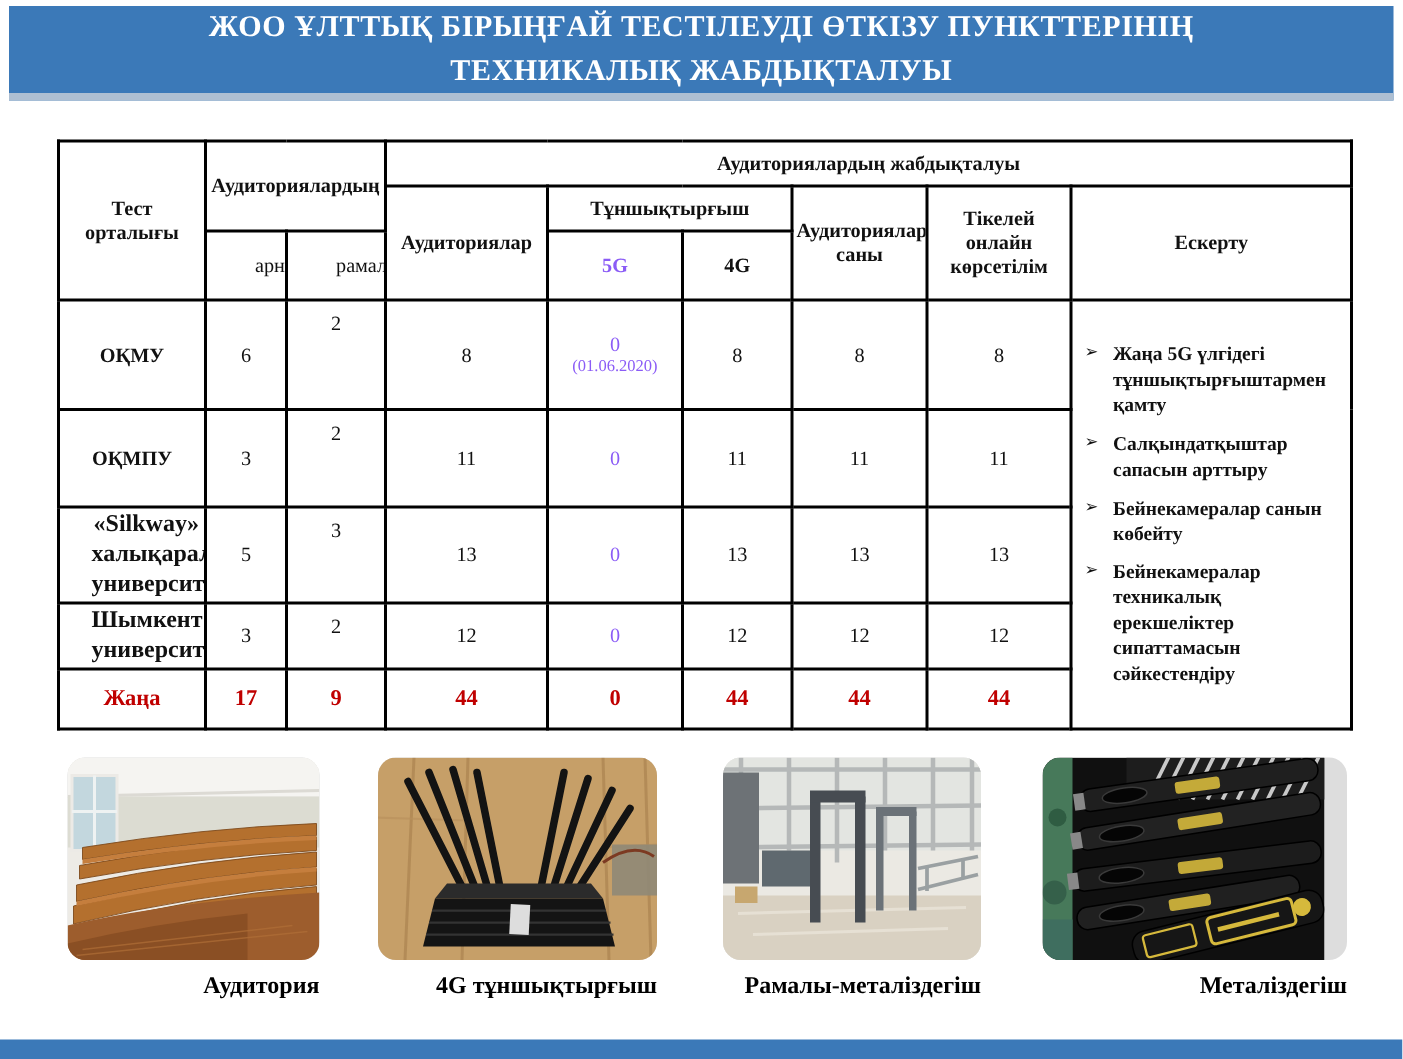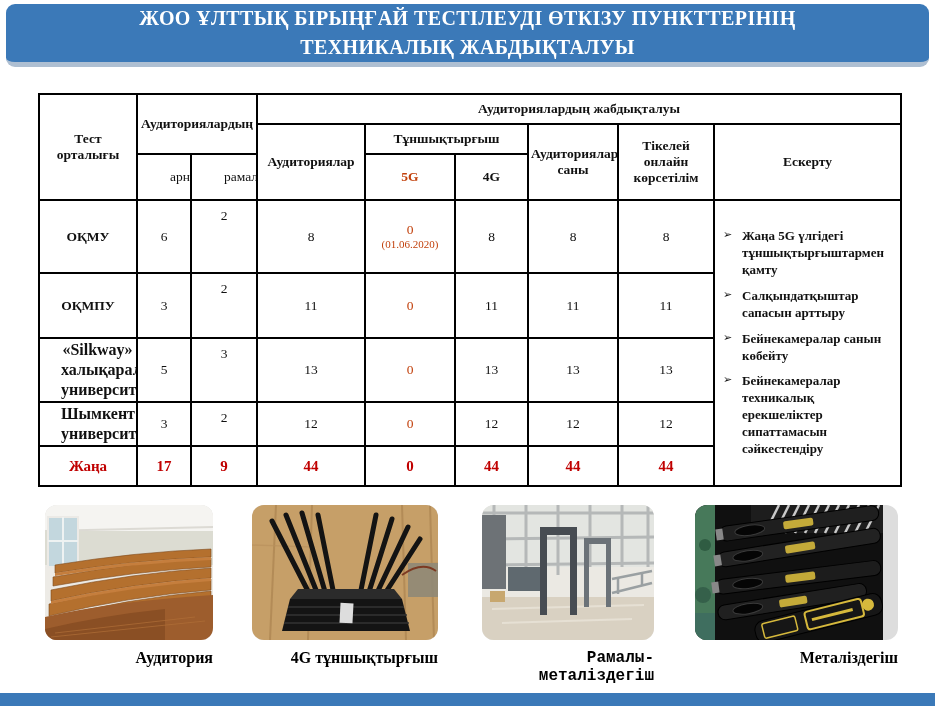--- a/index.html
+++ b/index.html
@@ -5,38 +5,38 @@
   * { margin:0; padding:0; box-sizing:border-box; }
   html,body { width:935px; height:706px; }
   body {
     position:relative; background:#ffffff; overflow:hidden;
     font-family:"Liberation Serif", serif; color:#111;
   }
   
   .slide-header {
     position:absolute; left:6px; top:4px; width:923px; height:63px;
     background:#3b79b8; border-bottom:5px solid #aebfd2;
-    display:flex; flex-direction:column; justify-content:center; align-items:center;border-radius:9px;
+    display:flex; flex-direction:column; justify-content:center; align-items:center;
   }
   .slide-header .t {
     color:#ffffff; font-weight:bold; font-size:20px; line-height:29px;
     letter-spacing:.4px; text-align:center; white-space:nowrap;
   }
   
   .tbl-wrap { position:absolute; left:38px; top:93px; }
   table { border-collapse:collapse; table-layout:fixed; width:862px; }
   th, td {
     border:2px solid #000; text-align:center; vertical-align:middle;
     font-size:13.5px; padding:1px 2px; overflow:hidden;
   }
   th { font-weight:bold; }
   th.light { font-weight:normal;padding-left:32px; }
   td.name { font-weight:bold; }
   td.name.small { font-size:16px; line-height:1.25;padding-left:21px; }
-  .red { color:#c2410c; }
+  .red { color:#8b5cf6; }
   td.total-cell { color:#c00000; font-weight:bold; font-size:15px; }
   td.raise { vertical-align:top; padding-top:7px; }
   .g5note { display:block; font-size:11px; line-height:1.1; }
   td.notes-cell { text-align:left; vertical-align:middle; padding:8px 6px 8px 8px; }
   .note-item {
     position:relative; padding-left:19px; font-weight:bold; font-size:13px;
     line-height:1.3; margin:9px 0;
   }
   .note-item .arr {
     position:absolute; left:0; top:0;
@@ -46,21 +46,21 @@
   .gal-item { position:absolute; top:505px; }
   .photo {
     border-radius:12px; overflow:hidden; display:block; background:#ddd;
   }
   .photo svg { display:block; }
   .gal-cap {
     margin-top:9px; text-align:right; font-weight:bold; font-size:16px; color:#000;
   }
   #gal1 { left:45px;  width:168px; }
   #gal2 { left:252px; width:186px; }
-  #gal3 { left:482px; width:172px;font-family:Liberation Mono, monospace; }
+  #gal3 { left:482px; width:172px; }
   #gal4 { left:695px; width:203px; }
   
   .footer-bar {
     position:absolute; left:0; bottom:0; width:935px; height:13px; background:#3b79b8;
   }
 </style>
 </head>
 <body>
 
 <div class="slide-header">

